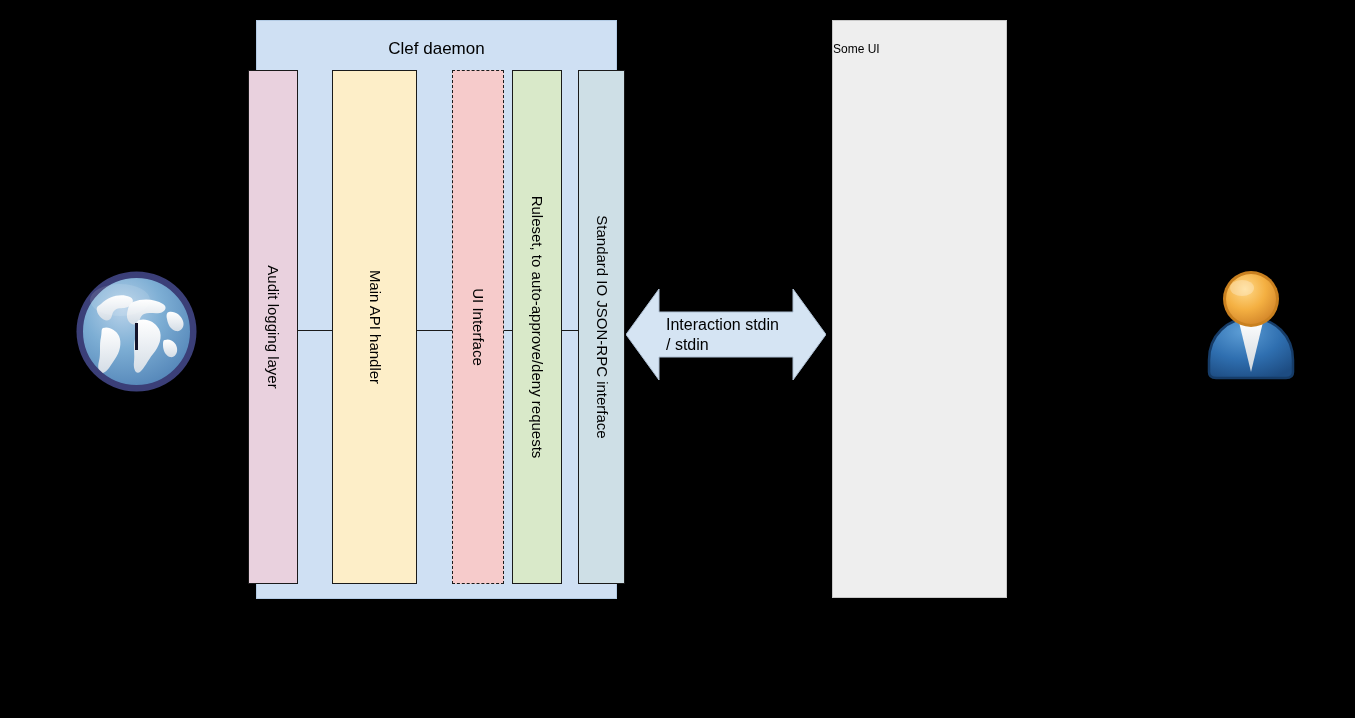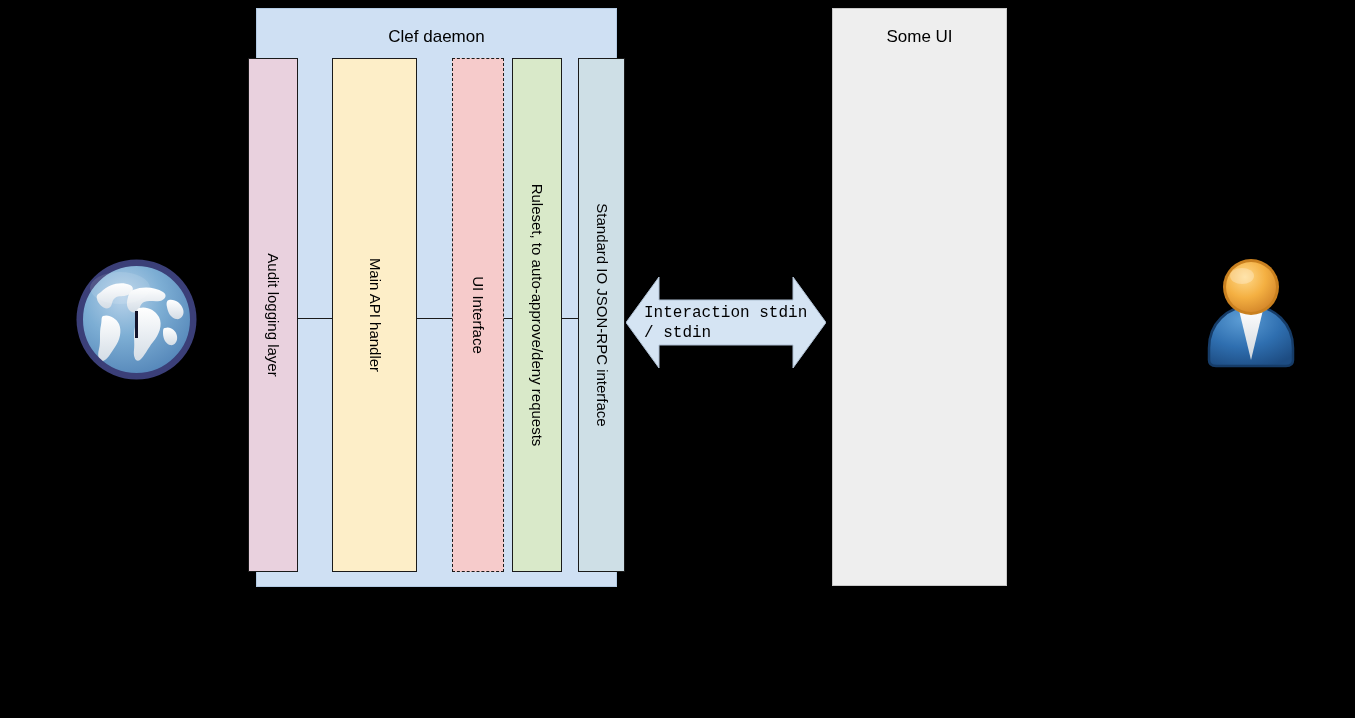--- a/index.html
+++ b/index.html
@@ -11,21 +11,21 @@
     width: 1355px;
     height: 718px;
     position: relative;
     overflow: hidden;
     font-family: "Liberation Sans", sans-serif;
     color: #000000;
   }
 
   #canvas {
     position: absolute;
-    left: 0; top: 0;
+    left: 0; top: 12px;
     width: 1355px;
     height: 584px;
     background: #000000;
   }
 
   
   .daemon-panel {
     position: absolute;
     left: 256px;
     top: 8px;
@@ -92,22 +92,21 @@
     height: 578px;
     background: #eeeeee;
     border: 1px solid #c9c9c9;
     box-sizing: border-box;
   }
   .someui-title {
     position: absolute;
     left: 0;
     top: 18px;
     width: 100%;
-    text-align: center;
-    font-size: 17px;
+    font-size: 12px;
     line-height: 20px;
   }
   .someui-list {
     position: absolute;
     left: 11px;
     top: 61px;
     font-size: 17px;
     line-height: 22px;
   }
   .someui-list div { white-space: nowrap; }
@@ -124,21 +123,21 @@
     height: 100%;
     display: flex;
     align-items: center;
     justify-content: flex-start;
     font-size: 16px;
     line-height: 20px;
     pointer-events: none;
   }
   .arrow-label span { display: block; }
   .arrow-left-wrap  { left: 626px; top: 275px; width: 200px; height: 95px; }
-  .arrow-left-wrap .arrow-label { padding-left: 18px; font-family: Liberation Mono, monospace; }
+  .arrow-left-wrap .arrow-label { padding-left: 40px; }
   .arrow-right-wrap { left: 1014px; top: 275px; width: 196px; height: 95px; }
   .arrow-right-wrap .arrow-label { padding-left: 36px; }
 
   
   .globe-icon {
     position: absolute;
     left: 73px;
     top: 256px;
     width: 127px;
     height: 127px;

